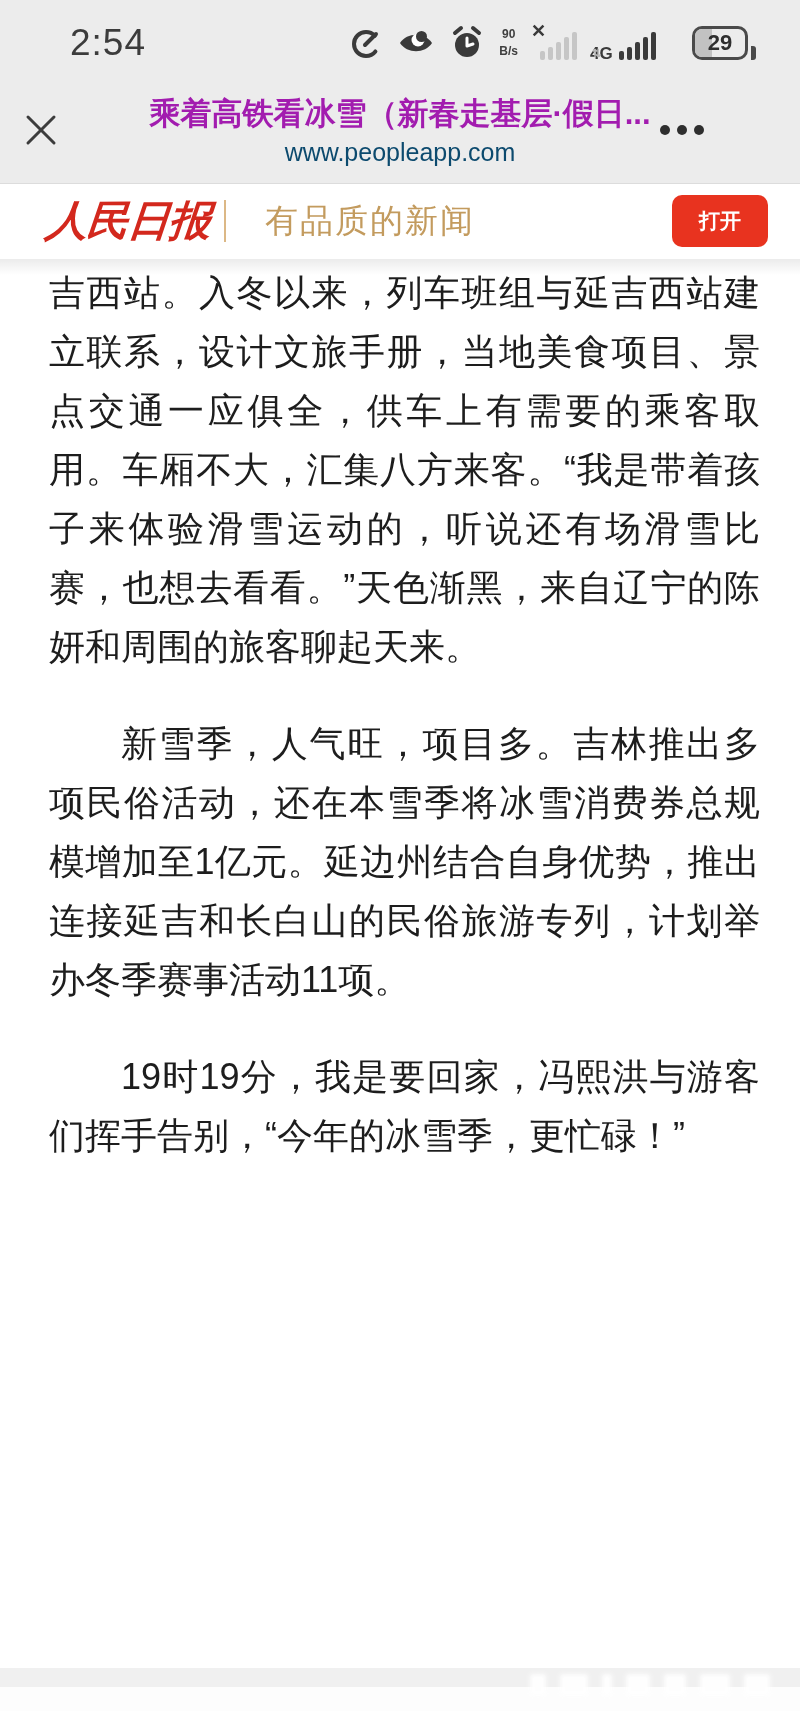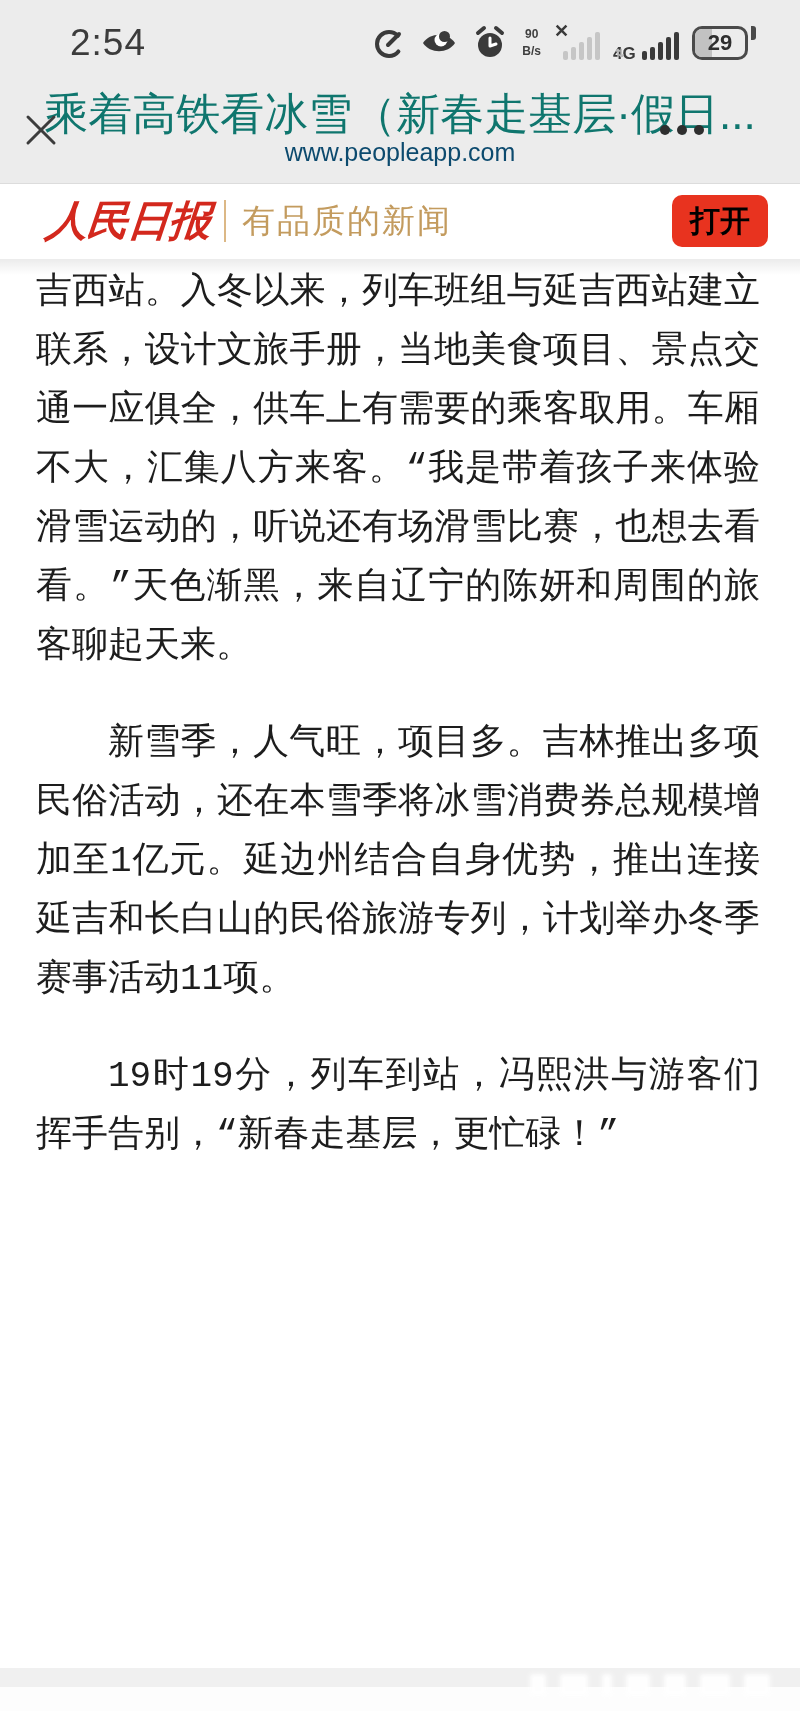--- a/index.html
+++ b/index.html
@@ -33,48 +33,48 @@
   .battery .fill { position:absolute; left:0; top:0; bottom:0; width:34%; background:#c2c2c2; }
   .battery .pct { position:relative; font-size:22px; color:#2f2f2f; font-weight:600; }
   .battery-nub { width:5px; height:14px; background:#4a4a4a; border-radius:0 3px 3px 0; margin-left:3px; }
   
   .webview-header {
     position:relative; height:99px; background:#ececec; border-bottom:1px solid #dcdcdc;
     text-align:center; padding-top:6px;
   }
   .close-btn { position:absolute; left:24px; top:28px; width:34px; height:34px; }
   .page-title {
-    font-size:44px; font-weight:400; color:#0f766e; line-height:46px;
+    font-size:31px; font-weight:700; color:#a21caf; line-height:46px;
     white-space:nowrap; overflow:hidden;
   }
   .page-url { font-size:25px; color:#0c4a6e; line-height:30px; }
   .more-btn { position:absolute; right:96px; top:40px; display:flex; gap:7px; }
   .more-btn i { width:10px; height:10px; border-radius:50%; background:#2e2e2e; display:block; }
   
   .app-banner {
     height:74px; background:#ffffff; display:flex; align-items:center; padding:0 32px 0 46px;
   }
   .brand-logo {
     font-family:"Liberation Serif", serif; font-style:italic; font-weight:700;
     font-size:42px; color:#d3281d; letter-spacing:-1px; transform:skewX(-5deg);
     white-space:nowrap;
   }
   .brand-divider { width:2px; height:42px; background:#dcb886; margin:0 16px 0 14px; }
-  .brand-tagline { font-size:33px; color:#c39b5e; letter-spacing:2px; white-space:nowrap; }
+  .brand-tagline { font-size:33px; color:#c39b5e; letter-spacing:2px; white-space:nowrap;margin-left:23px; }
   .open-btn {
     margin-left:auto; width:96px; height:52px; background:#e8331f; border:none; border-radius:10px;
-    color:#000000; font-size:30px; font-weight:700; font-family:inherit;
+    color:#ffffff; font-size:21px; font-weight:700; font-family:inherit;
     display:flex; align-items:center; justify-content:center; cursor:pointer;
   }
   
   .scroll-shadow {
     position:absolute; left:0; top:259px; width:100%; height:16px;
     background:linear-gradient(to bottom, rgba(0,0,0,0.08), rgba(0,0,0,0)); pointer-events:none;
   }
-  .article { padding:5px 40px 0 36px;font-family:Liberation Mono, monospace; }
+  .article { padding:5px 40px 0 49px; }
   .article p {
     font-size:36px; line-height:59px; color:#1d1d1d; text-align:justify;
     margin:0 0 38px 0; word-break:break-all;
   }
   .article p.indent { text-indent:2em; }
   
   .media-fragment { position:absolute; left:0; bottom:0; width:100%; height:43px; background:#fdfdfd; }
   .media-fragment .strip { position:absolute; left:0; top:0; width:100%; height:19px; background:#f0f0f0; }
   .media-fragment .wm {
     position:absolute; right:30px; top:6px; display:flex; align-items:flex-end; gap:14px;
@@ -123,21 +123,21 @@
         <span class="nettype">4G</span>
         <span class="updown">⇅</span>
         <div class="bars dark">
           <i style="height:9px"></i>
             <i style="height:13px"></i>
             <i style="height:18px"></i>
             <i style="height:23px"></i>
             <i style="height:28px"></i>
         </div>
       </div>
-      <div style="display:flex; align-items:flex-start;">
+      <div style="display:flex; align-items:flex-end;margin-left:23px;">
         <div class="battery">
           <div class="fill"></div>
           <span class="pct">29</span>
         </div>
         <div class="battery-nub"></div>
       </div>
     </div>
   </div>
 
   <div class="webview-header">
@@ -158,21 +158,21 @@
     <span class="brand-logo">人民日报</span>
     <span class="brand-divider"></span>
     <span class="brand-tagline">有品质的新闻</span>
     <button class="open-btn">打开</button>
   </div>
   <div class="scroll-shadow"></div>
 
   <div class="article">
     <p>吉西站。入冬以来，列车班组与延吉西站建立联系，设计文旅手册，当地美食项目、景点交通一应俱全，供车上有需要的乘客取用。车厢不大，汇集八方来客。“我是带着孩子来体验滑雪运动的，听说还有场滑雪比赛，也想去看看。”天色渐黑，来自辽宁的陈妍和周围的旅客聊起天来。</p>
     <p class="indent">新雪季，人气旺，项目多。吉林推出多项民俗活动，还在本雪季将冰雪消费券总规模增加至1亿元。延边州结合自身优势，推出连接延吉和长白山的民俗旅游专列，计划举办冬季赛事活动11项。</p>
-    <p class="indent">19时19分，列车到站，冯熙洪与游客们挥手告别，“新春走基层，更忙碌！”</p>
+    <p class="indent">19时19分，我是要回家，冯熙洪与游客们挥手告别，“今年的冰雪季，更忙碌！”</p>
   </div>
 
   <div class="media-fragment">
     <div class="strip"></div>
     <div class="wm">
       <i style="width:16px"></i>
         <i style="width:28px"></i>
         <i style="width:10px"></i>
       <i style="width:24px"></i>
         <i style="width:22px"></i>

